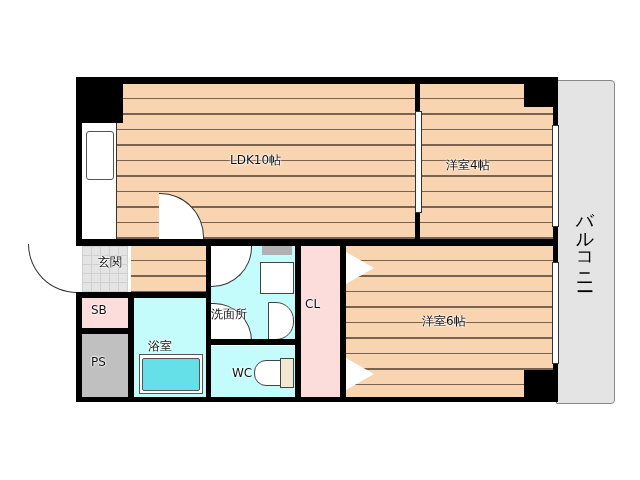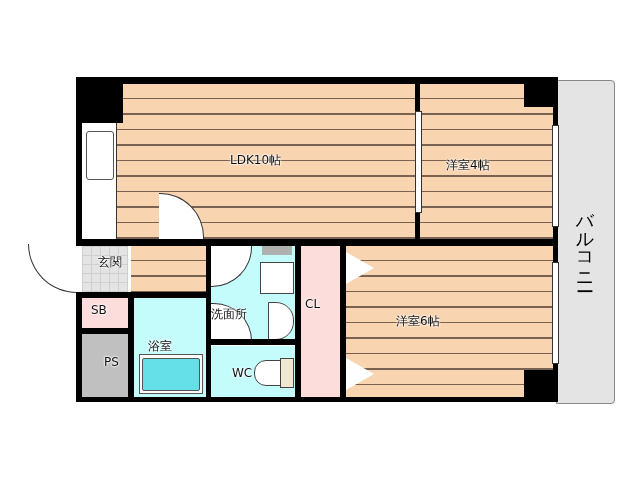--- a/index.html
+++ b/index.html
@@ -31,21 +31,21 @@
 <div class="abs" style="left:86px;top:131px;width:26px;height:47px;border:1px solid #555;border-radius:3px;background:#fff;"></div>
 
 <div class="abs tile" style="left:82px;top:246px;width:46px;height:46px;"></div>
 <div class="label" style="left:98px;top:254px;">玄関</div>
 <div class="abs" style="left:28px;top:244px;width:50px;height:48px;border:1px solid #333;border-top:none;border-right:none;border-radius:0 0 0 50px;background:#fff;"></div>
 
 <div class="abs" style="left:82px;top:298px;width:46px;height:30px;background:#fddcdc;"></div>
 <div class="label" style="left:91px;top:303px;">SB</div>
 
 <div class="abs" style="left:82px;top:334px;width:46px;height:64px;background:#c0c0c0;"></div>
-<div class="label" style="left:104px;top:355px;">PS</div>
+<div class="label" style="left:91px;top:355px;">PS</div>
 
 <div class="abs" style="left:134px;top:298px;width:72px;height:100px;background:#c4fcfc;"></div>
 <div class="abs" style="left:139px;top:354px;width:62px;height:38px;background:#fff;border:1px solid #555;"></div>
 <div class="abs" style="left:142px;top:358px;width:56px;height:31px;background:#66e0e8;border:1px solid #555;border-radius:2px;"></div>
 <div class="label" style="left:148px;top:338px;">浴室</div>
 
 <div class="abs" style="left:211px;top:246px;width:84px;height:93px;background:#c4fcfc;"></div>
 <div class="abs" style="left:211px;top:246px;width:40px;height:40px;background:#fff;border-bottom-right-radius:40px;border:1px solid #333;border-left:none;border-top:none;"></div>
 <div class="abs" style="left:211px;top:303px;width:40px;height:37px;background:#fff;border-top-right-radius:40px;border:1px solid #333;border-left:none;border-bottom:none;"></div>
 <div class="abs" style="left:260px;top:262px;width:32px;height:30px;background:#fff;border:1px solid #444;"></div>
@@ -83,13 +83,13 @@
 <div class="wall" style="left:76px;top:292px;width:135px;height:6px;"></div>
 <div class="wall" style="left:76px;top:328px;width:58px;height:6px;"></div>
 <div class="wall" style="left:211px;top:339px;width:84px;height:6px;"></div>
 
 <div class="abs" style="left:415px;top:111px;width:5px;height:100px;background:#fff;border:1px solid #333;"></div>
 <div class="abs" style="left:552px;top:125px;width:5px;height:100px;background:#fff;border:1px solid #333;"></div>
 <div class="abs" style="left:552px;top:262px;width:5px;height:100px;background:#fff;border:1px solid #333;"></div>
 
 <div class="label" style="left:230px;top:152px;">LDK10帖</div>
 <div class="label" style="left:446px;top:157px;">洋室4帖</div>
-<div class="label" style="left:396px;top:313px;">洋室6帖</div>
+<div class="label" style="left:422px;top:313px;">洋室6帖</div>
 
 </body></html>

